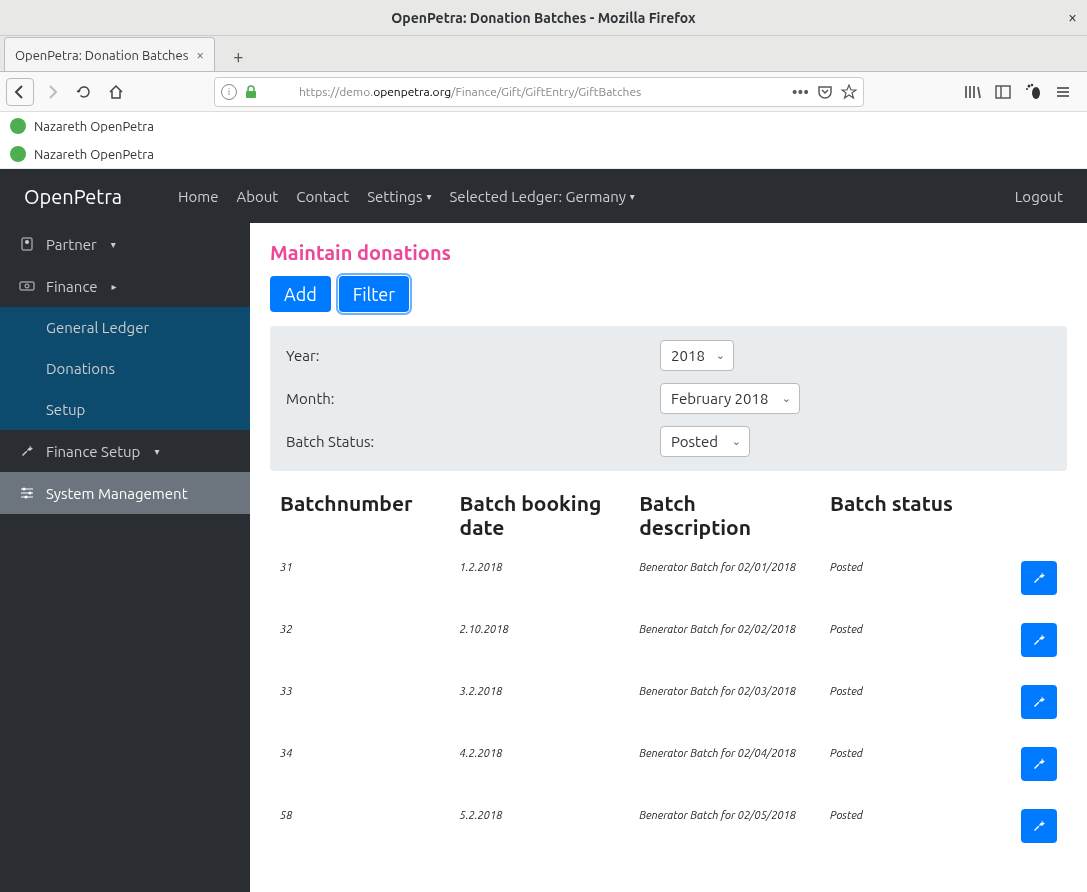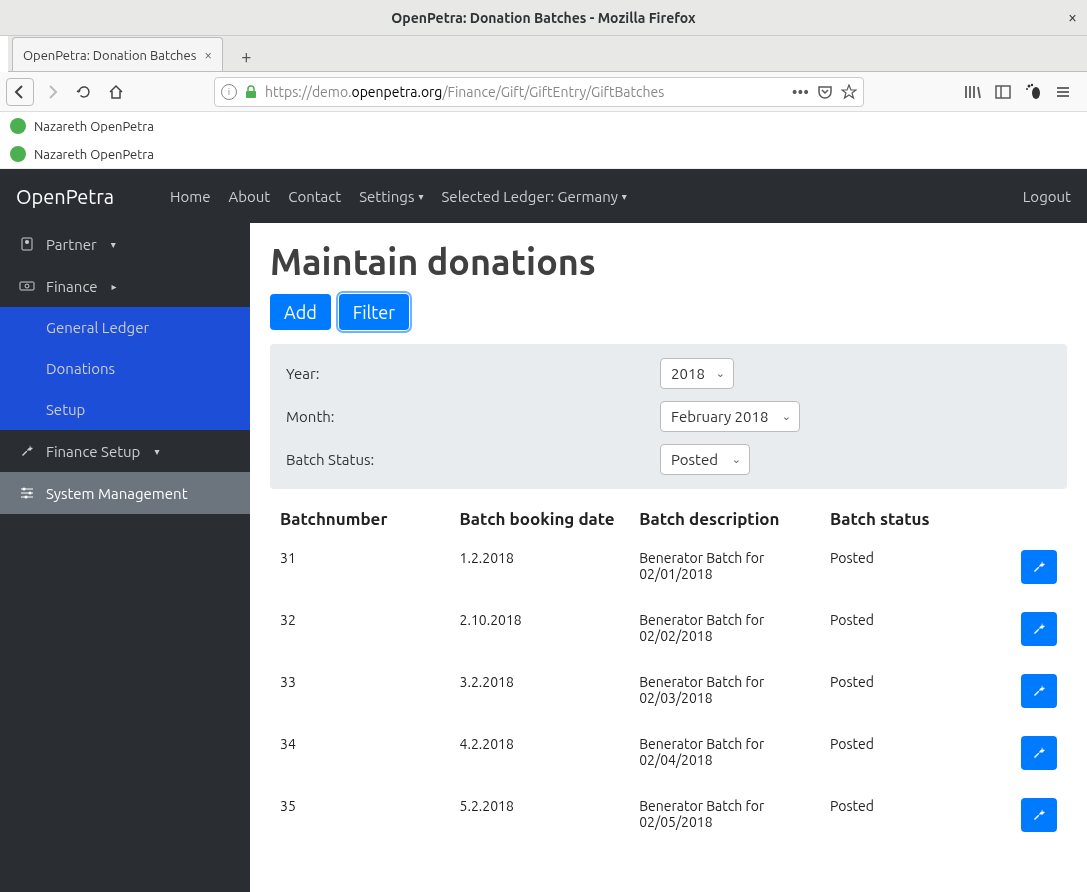--- a/index.html
+++ b/index.html
@@ -4,87 +4,87 @@
 <style>
 * { margin: 0; padding: 0; box-sizing: border-box; font-family: -apple-system, BlinkMacSystemFont, "Segoe UI", Ubuntu, Cantarell, sans-serif; }
 body { width: 1087px; height: 892px; background: #fff; overflow: hidden; }
 
 
 .window-titlebar { height: 36px; background: #e8e8e7; display: flex; align-items: center; justify-content: center; position: relative; border-bottom: 1px solid #ccc; }
 .window-title { font-size: 14px; font-weight: 600; color: #2e3436; }
 .window-close { position: absolute; right: 10px; top: 8px; font-size: 16px; color: #333; cursor: pointer; }
 
 
-.tab-strip { height: 36px; background: #e8e8e7; display: flex; align-items: flex-end; border-bottom: 1px solid #bdbdbd; margin-left: 8px; }
+.tab-strip { height: 36px; background: #e8e8e7; display: flex; align-items: flex-end; border-bottom: 1px solid #bdbdbd; }
 .tab { height: 34px; padding: 0 10px; display: flex; align-items: center; gap: 8px; background: #f5f5f5; border: 1px solid #bdbdbd; border-bottom: none; border-top-left-radius: 4px; border-top-right-radius: 4px; margin-left: 4px; font-size: 13px; color: #3b3b3b; }
 .tab-close { font-size: 14px; color: #666; cursor: pointer; }
 .tab-add { width: 30px; height: 30px; display: flex; align-items: center; justify-content: center; font-size: 18px; color: #555; margin-left: 8px; cursor: pointer; }
 
 
 .nav-toolbar { height: 40px; background: #f9f9f9; border-bottom: 1px solid #ddd; display: flex; align-items: center; padding: 0 6px; gap: 4px; }
 .nav-btn { width: 28px; height: 28px; display: flex; align-items: center; justify-content: center; color: #555; cursor: pointer; border-radius: 4px; }
 .nav-btn.back { border: 1px solid #bbb; border-radius: 4px; }
 .nav-btn.disabled { color: #bbb; }
 .url-bar { flex: 0 0 650px; height: 30px; border: 1px solid #ccc; border-radius: 4px; background: #fff; display: flex; align-items: center; padding: 0 6px; gap: 6px; margin-left: 80px; }
 .url-icon { width: 16px; height: 16px; display: flex; align-items: center; justify-content: center; font-size: 12px; }
-.url-text { flex: 1; font-size: 14px; color: #888; white-space: nowrap; overflow: hidden; }
+.url-text { flex: 1; font-size: 12px; color: #888; white-space: nowrap; overflow: hidden; margin-left: 34px; }
 .url-text .domain { color: #000; }
 .url-actions { display: flex; gap: 8px; align-items: center; color: #5a5a5a; }
 .toolbar-right { margin-left: auto; display: flex; gap: 10px; align-items: center; padding-right: 8px; color: #5a5a5a; }
 .toolbar-icon { width: 20px; height: 20px; display: flex; align-items: center; justify-content: center; cursor: pointer; }
 
 
 .bookmarks { background: #fff; border-bottom: 1px solid #eee; }
 .bookmark-item { height: 28px; display: flex; align-items: center; gap: 8px; padding: 0 10px; font-size: 13px; color: #333; cursor: pointer; }
 .bookmark-icon { width: 16px; height: 16px; background: #4caf50; border-radius: 50%; }
 
 
-.top-navbar { height: 54px; background: #2a2e33; display: flex; align-items: center; padding: 0 16px; color: #ccc; }
+.top-navbar { height: 54px; background: #2a2e33; display: flex; align-items: center; padding: 0 24px; color: #ccc; }
 .brand { font-size: 20px; color: #fff; margin-right: 24px; }
 .nav-links { display: flex; gap: 18px; align-items: center; font-size: 15px; margin-left: 32px; }
 .nav-link { color: #ccc; cursor: pointer; display: flex; align-items: center; gap: 4px; }
 .caret-down { font-size: 10px; }
 .logout { margin-left: auto; color: #ccc; cursor: pointer; font-size: 15px; }
 
 
 .app-body { display: flex; height: calc(892px - 36px - 36px - 40px - 56px - 54px); }
 
 
 .sidebar { width: 250px; background: #2a2e33; color: #ccc; flex-shrink: 0; }
 .sidebar-item { padding: 12px 18px; display: flex; align-items: center; gap: 10px; font-size: 15px; cursor: pointer; }
-.sidebar-item.sub { padding-left: 46px; background: #1d4ed8; }
+.sidebar-item.sub { padding-left: 46px; background: #0c4a6e; }
 .sidebar-item.active { background: #6c757d; color: #fff; }
 .sidebar-icon { width: 18px; height: 18px; display: flex; align-items: center; justify-content: center; font-size: 14px; }
 .sidebar-caret { margin-left: 4px; font-size: 10px; }
 
 
 .main { flex: 1; padding: 18px 20px; overflow-y: auto; background: #fff; }
-.page-title { font-size: 36px; color: #404040; margin-bottom: 12px; }
+.page-title { font-size: 20px; color: #ec4899; margin-bottom: 12px; }
 .btn-row { display: flex; gap: 8px; margin-bottom: 14px; }
 .btn { padding: 8px 14px; border-radius: 4px; font-size: 18px; border: none; cursor: pointer; }
 .btn-primary { background: #007bff; color: #fff; }
 .btn-secondary { background: #e2e6ea; color: #333; }
 .btn-focused { outline: 2px solid #6cb2ff; outline-offset: 1px; }
 
 
 .filter-panel { background: #e9ecef; padding: 14px 16px; border-radius: 4px; margin-bottom: 12px; }
 .filter-row { display: flex; align-items: center; margin-bottom: 12px; }
 .filter-row:last-child { margin-bottom: 0; }
 .filter-label { width: 374px; font-size: 15px; color: #333; }
 .filter-select { padding: 6px 28px 6px 10px; background: #fff; border: 1px solid #bbb; border-radius: 4px; font-size: 15px; color: #333; position: relative; display: inline-flex; align-items: center; gap: 8px; cursor: pointer; }
 .filter-select.wide { min-width: 140px; }
 .filter-select.med { min-width: 90px; }
 .select-caret { position: absolute; right: 8px; font-size: 11px; color: #666; }
 
 .action-row { display: flex; gap: 8px; margin-bottom: 14px; }
 
 
 .data-table { width: 100%; border-collapse: collapse; }
-.data-table th { text-align: left; padding: 8px 10px; font-size: 17px; font-weight: 700; color: #222; vertical-align: top; }
-.data-table td { padding: 14px 10px; font-size: 14px; color: #222; vertical-align: top; }
+.data-table th { text-align: left; padding: 8px 10px; font-size: 21px; font-weight: 700; color: #222; vertical-align: top; }
+.data-table td { padding: 14px 10px; font-size: 11px; color: #222; vertical-align: top; font-style: italic; }
 .wrench-btn { width: 36px; height: 34px; background: #007bff; color: #fff; border-radius: 4px; display: flex; align-items: center; justify-content: center; cursor: pointer; float: right; }
 .col-num { width: 160px; }
 .col-date { width: 160px; }
 .col-desc { width: 170px; }
 .col-status { width: 160px; }
 .col-act { width: 60px; }
 
 svg { display: block; }
 </style>
 </head>
@@ -354,21 +354,21 @@
             <td>Posted</td>
             <td>
               <div class="wrench-btn">
                 <svg width="16" height="16" viewBox="0 0 16 16">
                   <path d="M11 2 a4 4 0 0 1 -4 6 L3 12 l1 1 L8 9 a4 4 0 0 1 6 -4 l-3 3 l-1 -1 z" fill="#fff"></path>
                 </svg>
               </div>
             </td>
           </tr>
           <tr>
-            <td>35</td>
+            <td>58</td>
             <td>5.2.2018</td>
             <td>Benerator Batch for 02/05/2018</td>
             <td>Posted</td>
             <td>
               <div class="wrench-btn">
                 <svg width="16" height="16" viewBox="0 0 16 16">
                   <path d="M11 2 a4 4 0 0 1 -4 6 L3 12 l1 1 L8 9 a4 4 0 0 1 6 -4 l-3 3 l-1 -1 z" fill="#fff"></path>
                 </svg>
               </div>
             </td>

